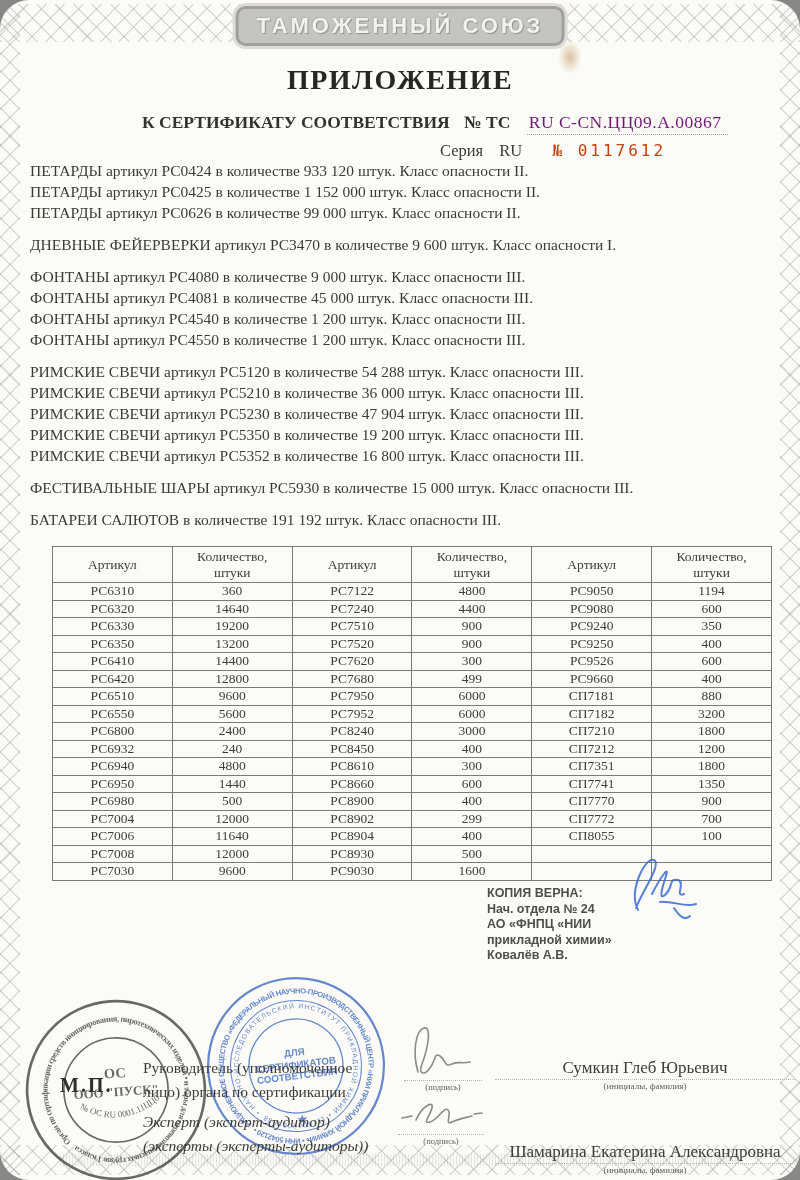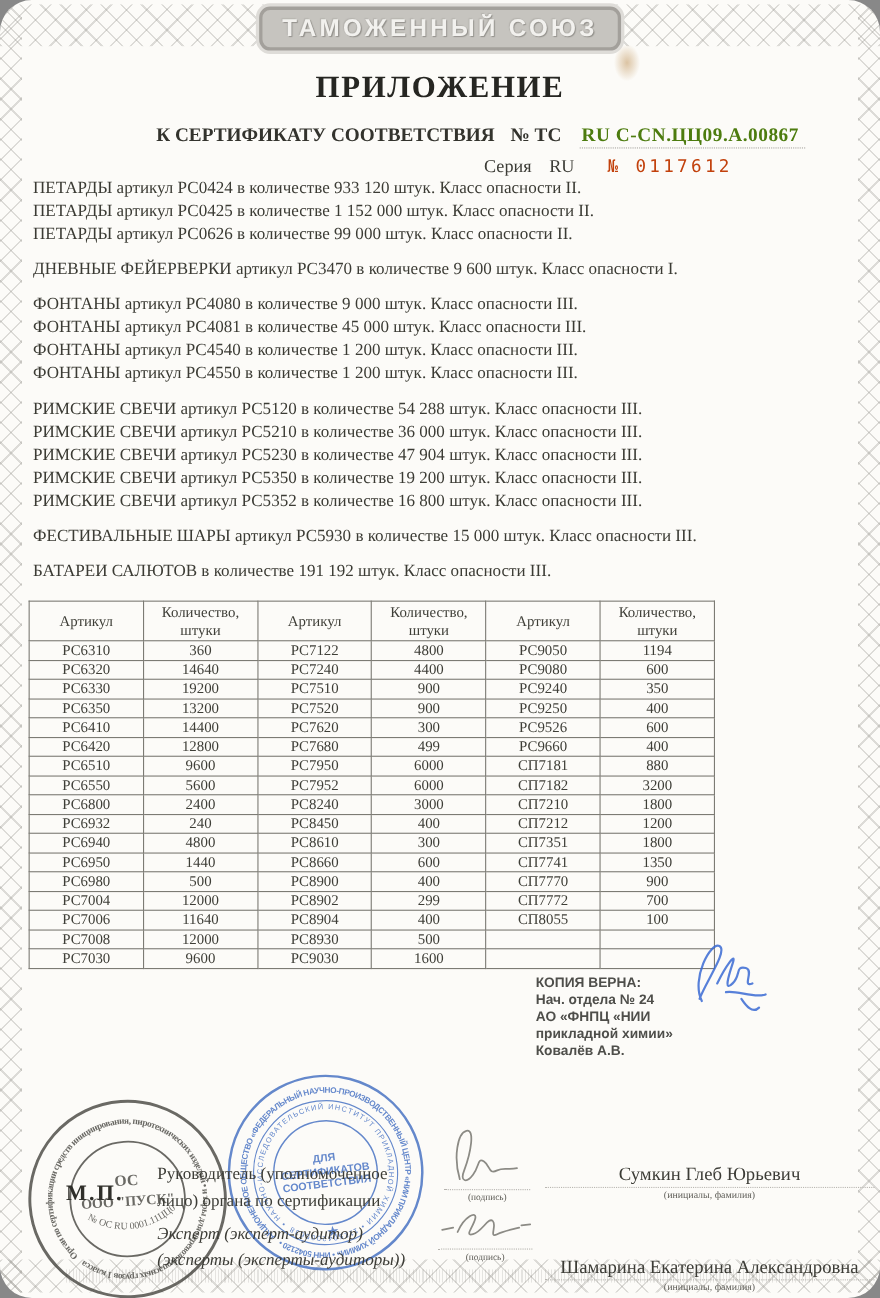--- a/index.html
+++ b/index.html
@@ -38,38 +38,38 @@
   }
   .title {
     position:absolute; top:64px; left:0; width:100%; text-align:center;
     font-size:28px; font-weight:bold; letter-spacing:1.5px; color:#262622;
   }
   .subtitle {
     position:absolute; top:112px; left:142px; white-space:nowrap;
     font-size:17.5px; font-weight:bold; color:#33332d;
   }
   .subtitle .certno {
-    font-weight:bold; margin-left:12px; letter-spacing:.5px;
-    border-bottom:1px dotted #a7a5a0; padding:0 6px 2px 2px; color:#4d7c0f;margin-top:20px;
+    font-weight:normal; margin-left:12px; letter-spacing:.5px;
+    border-bottom:1px dotted #a7a5a0; padding:0 6px 2px 2px; color:#701a75;margin-top:20px;
   }
   .series {
     position:absolute; top:141px; left:440px; white-space:nowrap;
     font-size:16.5px; color:#3c3c36;
   }
   .series .serial {
     font-family:"DejaVu Sans Mono", monospace; font-size:16px;
     letter-spacing:3px; margin-left:26px; color:#c2410c;
   }
   
   .products { position:absolute; top:160px; left:30px; right:24px; }
   .pgroup { margin-bottom:11px; }
   .pline { font-size:15.5px; line-height:21px; white-space:nowrap; color:#3b3b34; }
   
   table.qty {
-    position:absolute; top:546px; left:26px; width:624px;
+    position:absolute; top:546px; left:52px; width:720px;
     border-collapse:collapse; table-layout:fixed;
     font-size:13.5px; color:#3e3e37;
   }
   table.qty th, table.qty td {
     border:1px solid #7c7b74; text-align:center; padding:0 3px;
   }
   table.qty th {
     font-weight:normal; font-size:13.5px; line-height:15.5px;
     white-space:pre-line; height:34px; padding:2px;
   }

